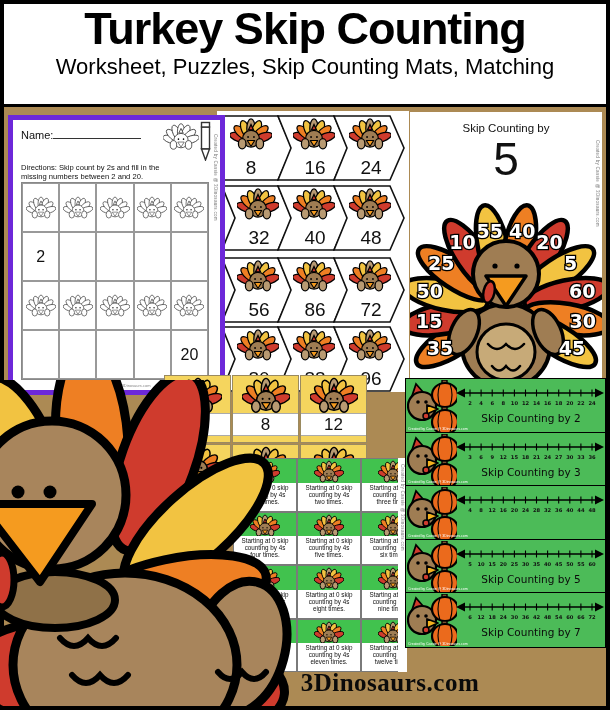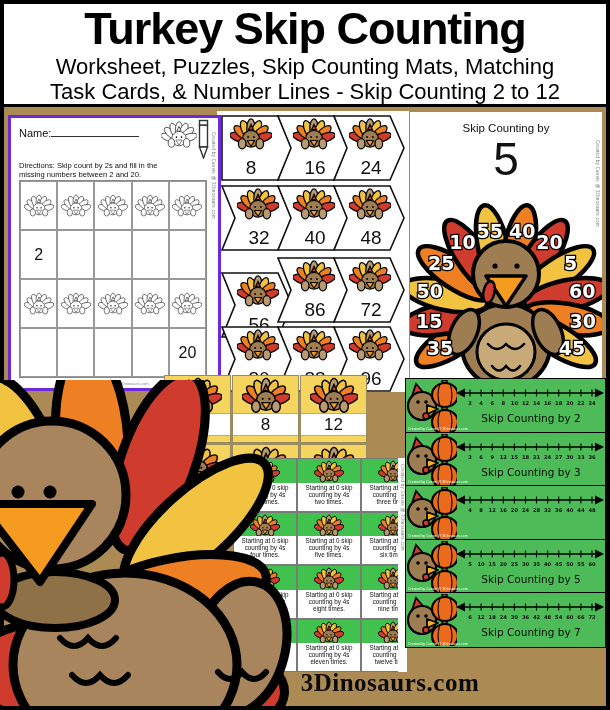--- a/index.html
+++ b/index.html
@@ -4,21 +4,21 @@
 <style>
   html,body{margin:0;padding:0;background:#222;}
   .canvas{position:relative;width:610px;height:710px;background:#000;overflow:hidden;
     font-family:"Liberation Sans",sans-serif;}
   .stage-bg{position:absolute;left:4px;top:107px;width:602px;height:599px;background:var(--tan,#ac8a54);}
   .header{position:absolute;left:4px;top:4px;width:602px;height:100px;background:#fff;border-bottom:3px solid #000;text-align:center;z-index:2;}
   .title{margin-top:0px;font-size:45px;font-weight:600;letter-spacing:-1px;color:#000;line-height:50px;}
   .subtitle{font-size:22px;font-weight:500;line-height:25px;color:#000;}
 
   
-  .worksheet{position:absolute;left:8px;top:115px;width:207px;height:270px;background:#fff;border:3px solid #6d28d9;z-index:6;}
+  .worksheet{position:absolute;left:8px;top:115px;width:207px;height:270px;background:#fff;border:5px solid #6d28d9;z-index:6;}
   .ws-name{position:absolute;left:8px;top:8px;font-size:11px;color:#111;}
   .ws-underline{display:inline-block;width:88px;border-bottom:1px solid #333;height:10px;}
   .ws-title{position:absolute;left:8px;top:22px;font-size:15px;letter-spacing:.5px;border-bottom:1.5px solid #333;padding-right:10px;color:#111;font-family:"DejaVu Sans",sans-serif;}
   .ws-dir{position:absolute;left:8px;top:44px;font-size:7.6px;line-height:8.6px;color:#111;}
   .ws-art{position:absolute;right:8px;top:1px;display:flex;align-items:flex-start;}
   .ws-grid{position:absolute;left:8px;top:62px;width:188px;height:198px;display:grid;grid-template-columns:repeat(5,1fr);grid-template-rows:repeat(4,1fr);border:1px solid #888;box-sizing:border-box;}
   .ws-cell{border:0.5px solid #999;display:flex;align-items:center;justify-content:center;overflow:hidden;}
   .ws-num{font-size:16px;color:#111;}
   .ws-foot{position:absolute;bottom:2px;left:0;right:0;text-align:center;font-size:4px;color:#888;}
   .vcredit{position:absolute;font-size:4.5px;color:#777;writing-mode:vertical-rl;letter-spacing:.3px;}
@@ -59,21 +59,20 @@
 </style>
 </head>
 <body>
 
 <div class="canvas">
   <div class="stage-bg"></div>
 
   <div class="header">
     <div class="title">Turkey Skip Counting</div>
     <div class="subtitle">Worksheet, Puzzles, Skip Counting Mats, Matching</div>
-    <div class="subtitle">Task Cards, &amp; Number Lines - Skip Counting 2 to 12</div>
   </div>
 
   <div class="worksheet">
     <div class="ws-name"><span>Name:</span><span class="ws-underline"></span></div>
     <div class="ws-dir"><span>Directions: Skip count by 2s and fill in the</span><br><span>missing numbers between 2 and 20.</span></div>
     <div class="ws-art" id="ws-art">
         <svg width="36" height="32" viewBox="0 0 100 88">
           <ellipse cx="21.5" cy="50.7" rx="10" ry="23" fill="#fff" stroke="#444" stroke-width="2.4" transform="rotate(-72 21.5 50.7)"></ellipse>
           <ellipse cx="27.7" cy="39.9" rx="10" ry="23" fill="#fff" stroke="#444" stroke-width="2.4" transform="rotate(-48 27.7 39.9)"></ellipse>
           <ellipse cx="37.8" cy="32.6" rx="10" ry="23" fill="#fff" stroke="#444" stroke-width="2.4" transform="rotate(-24 37.8 32.6)"></ellipse>
@@ -425,21 +424,21 @@
             <ellipse cx="78.5" cy="50.7" rx="10" ry="23" fill="#cf3b2d" stroke="#000" stroke-width="3" transform="rotate(72 78.5 50.7)"></ellipse>
     <polygon points="44,33 56,33 50,20" fill="#cf3b2d" stroke="#000" stroke-width="3"></polygon>
     <circle cx="50" cy="54" r="20" fill="#9f7d53" stroke="#000" stroke-width="3"></circle>
     <ellipse cx="29" cy="66" rx="9" ry="12" fill="#b89a72" stroke="#000" stroke-width="3"></ellipse>
     <ellipse cx="71" cy="66" rx="9" ry="12" fill="#b89a72" stroke="#000" stroke-width="3"></ellipse>
     <circle cx="43" cy="50" r="2.2" fill="#000"></circle>
             <circle cx="57" cy="50" r="2.2" fill="#000"></circle>
     <polygon points="41,58 59,58 50,72" fill="#f59b1f" stroke="#000" stroke-width="2.4" stroke-linejoin="round"></polygon>
   </svg></div>
     <span class="piece-num" style="left:10px">48</span></div>
-      <div class="piece" style="left: 4px; top: 161px;"><svg width="72" height="66" viewBox="0 0 72 66">
+      <div class="piece" style="left: 4px; top: 146px;"><svg width="72" height="66" viewBox="0 0 72 66">
       <path d="M1,1 L57,1 L71,33 L57,65 L1,65 L14,33 Z" fill="#fff" stroke="#111" stroke-width="1.6"></path>
         </svg>
     <div class="piece-turkey" style="left:16px"><svg width="42" height="37" viewBox="0 0 100 88">
             <ellipse cx="21.5" cy="50.7" rx="10" ry="23" fill="#cf3b2d" stroke="#000" stroke-width="3" transform="rotate(-72 21.5 50.7)"></ellipse>
             <ellipse cx="27.7" cy="39.9" rx="10" ry="23" fill="#ee7f23" stroke="#000" stroke-width="3" transform="rotate(-48 27.7 39.9)"></ellipse>
             <ellipse cx="37.8" cy="32.6" rx="10" ry="23" fill="#f2c341" stroke="#000" stroke-width="3" transform="rotate(-24 37.8 32.6)"></ellipse>
             <ellipse cx="50.0" cy="30.0" rx="10" ry="23" fill="#b89a72" stroke="#000" stroke-width="3" transform="rotate(0 50.0 30.0)"></ellipse>
             <ellipse cx="62.2" cy="32.6" rx="10" ry="23" fill="#f2c341" stroke="#000" stroke-width="3" transform="rotate(24 62.2 32.6)"></ellipse>
             <ellipse cx="72.3" cy="39.9" rx="10" ry="23" fill="#ee7f23" stroke="#000" stroke-width="3" transform="rotate(48 72.3 39.9)"></ellipse>
             <ellipse cx="78.5" cy="50.7" rx="10" ry="23" fill="#cf3b2d" stroke="#000" stroke-width="3" transform="rotate(72 78.5 50.7)"></ellipse>

